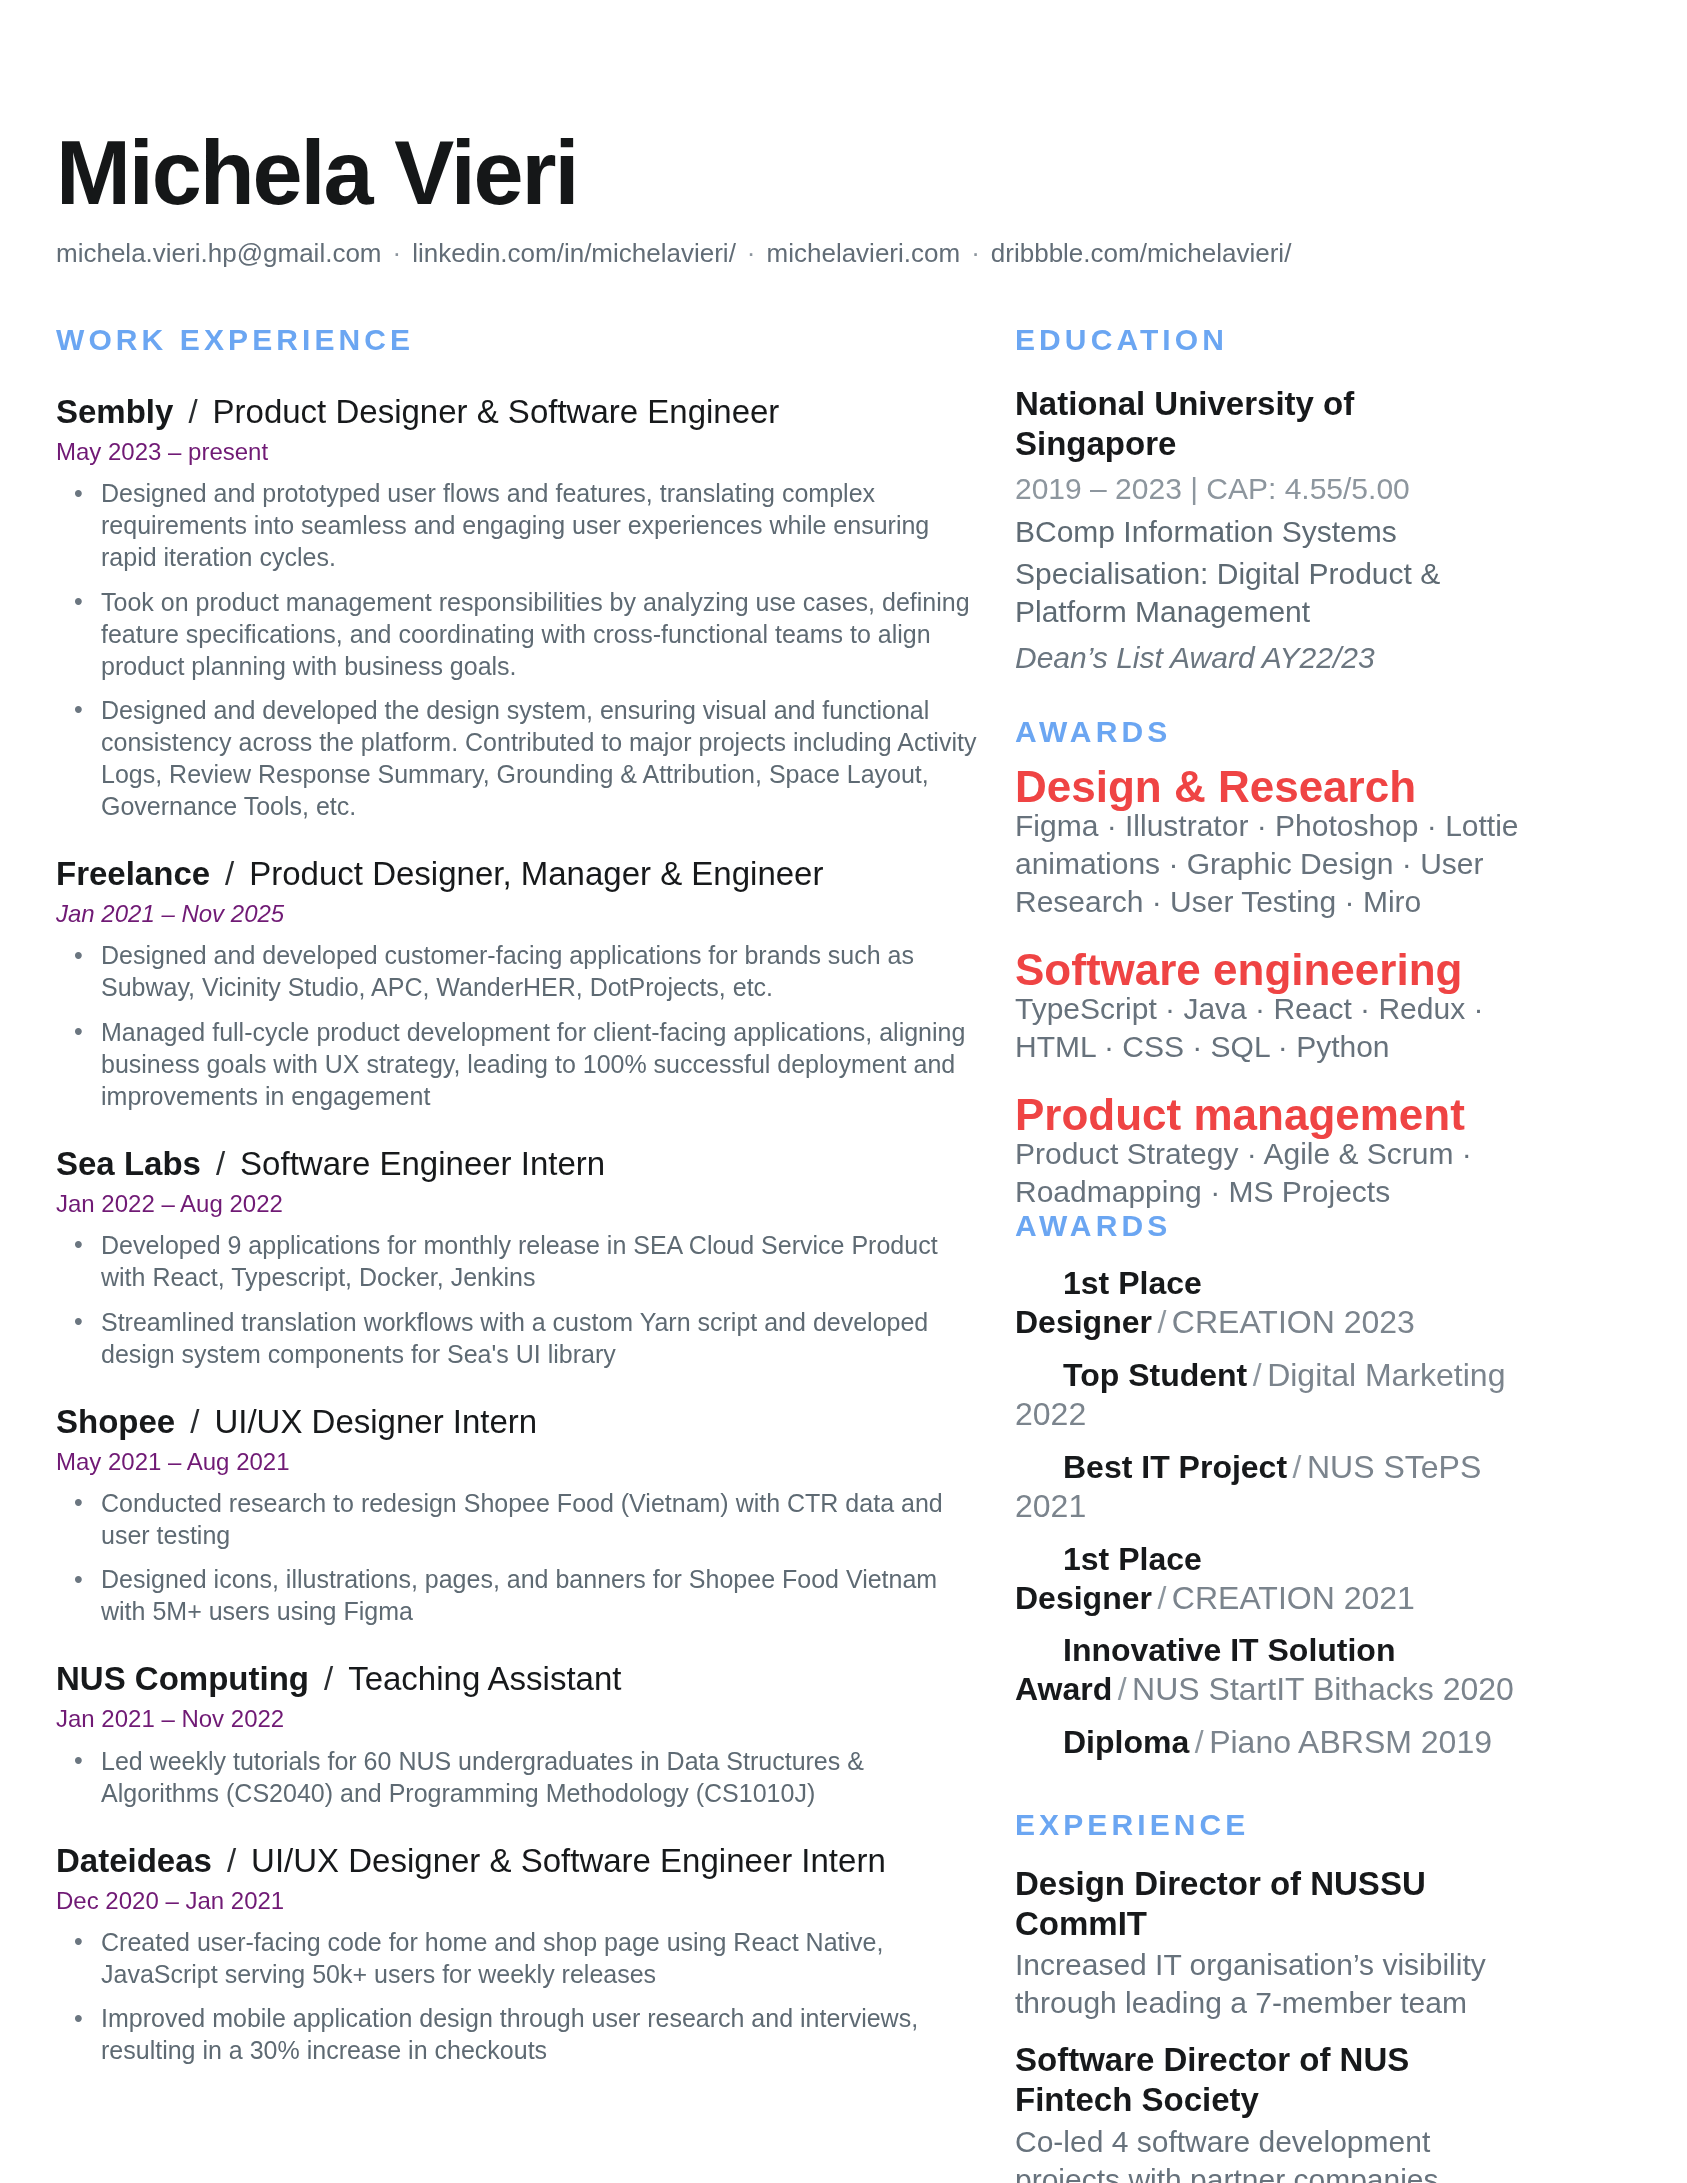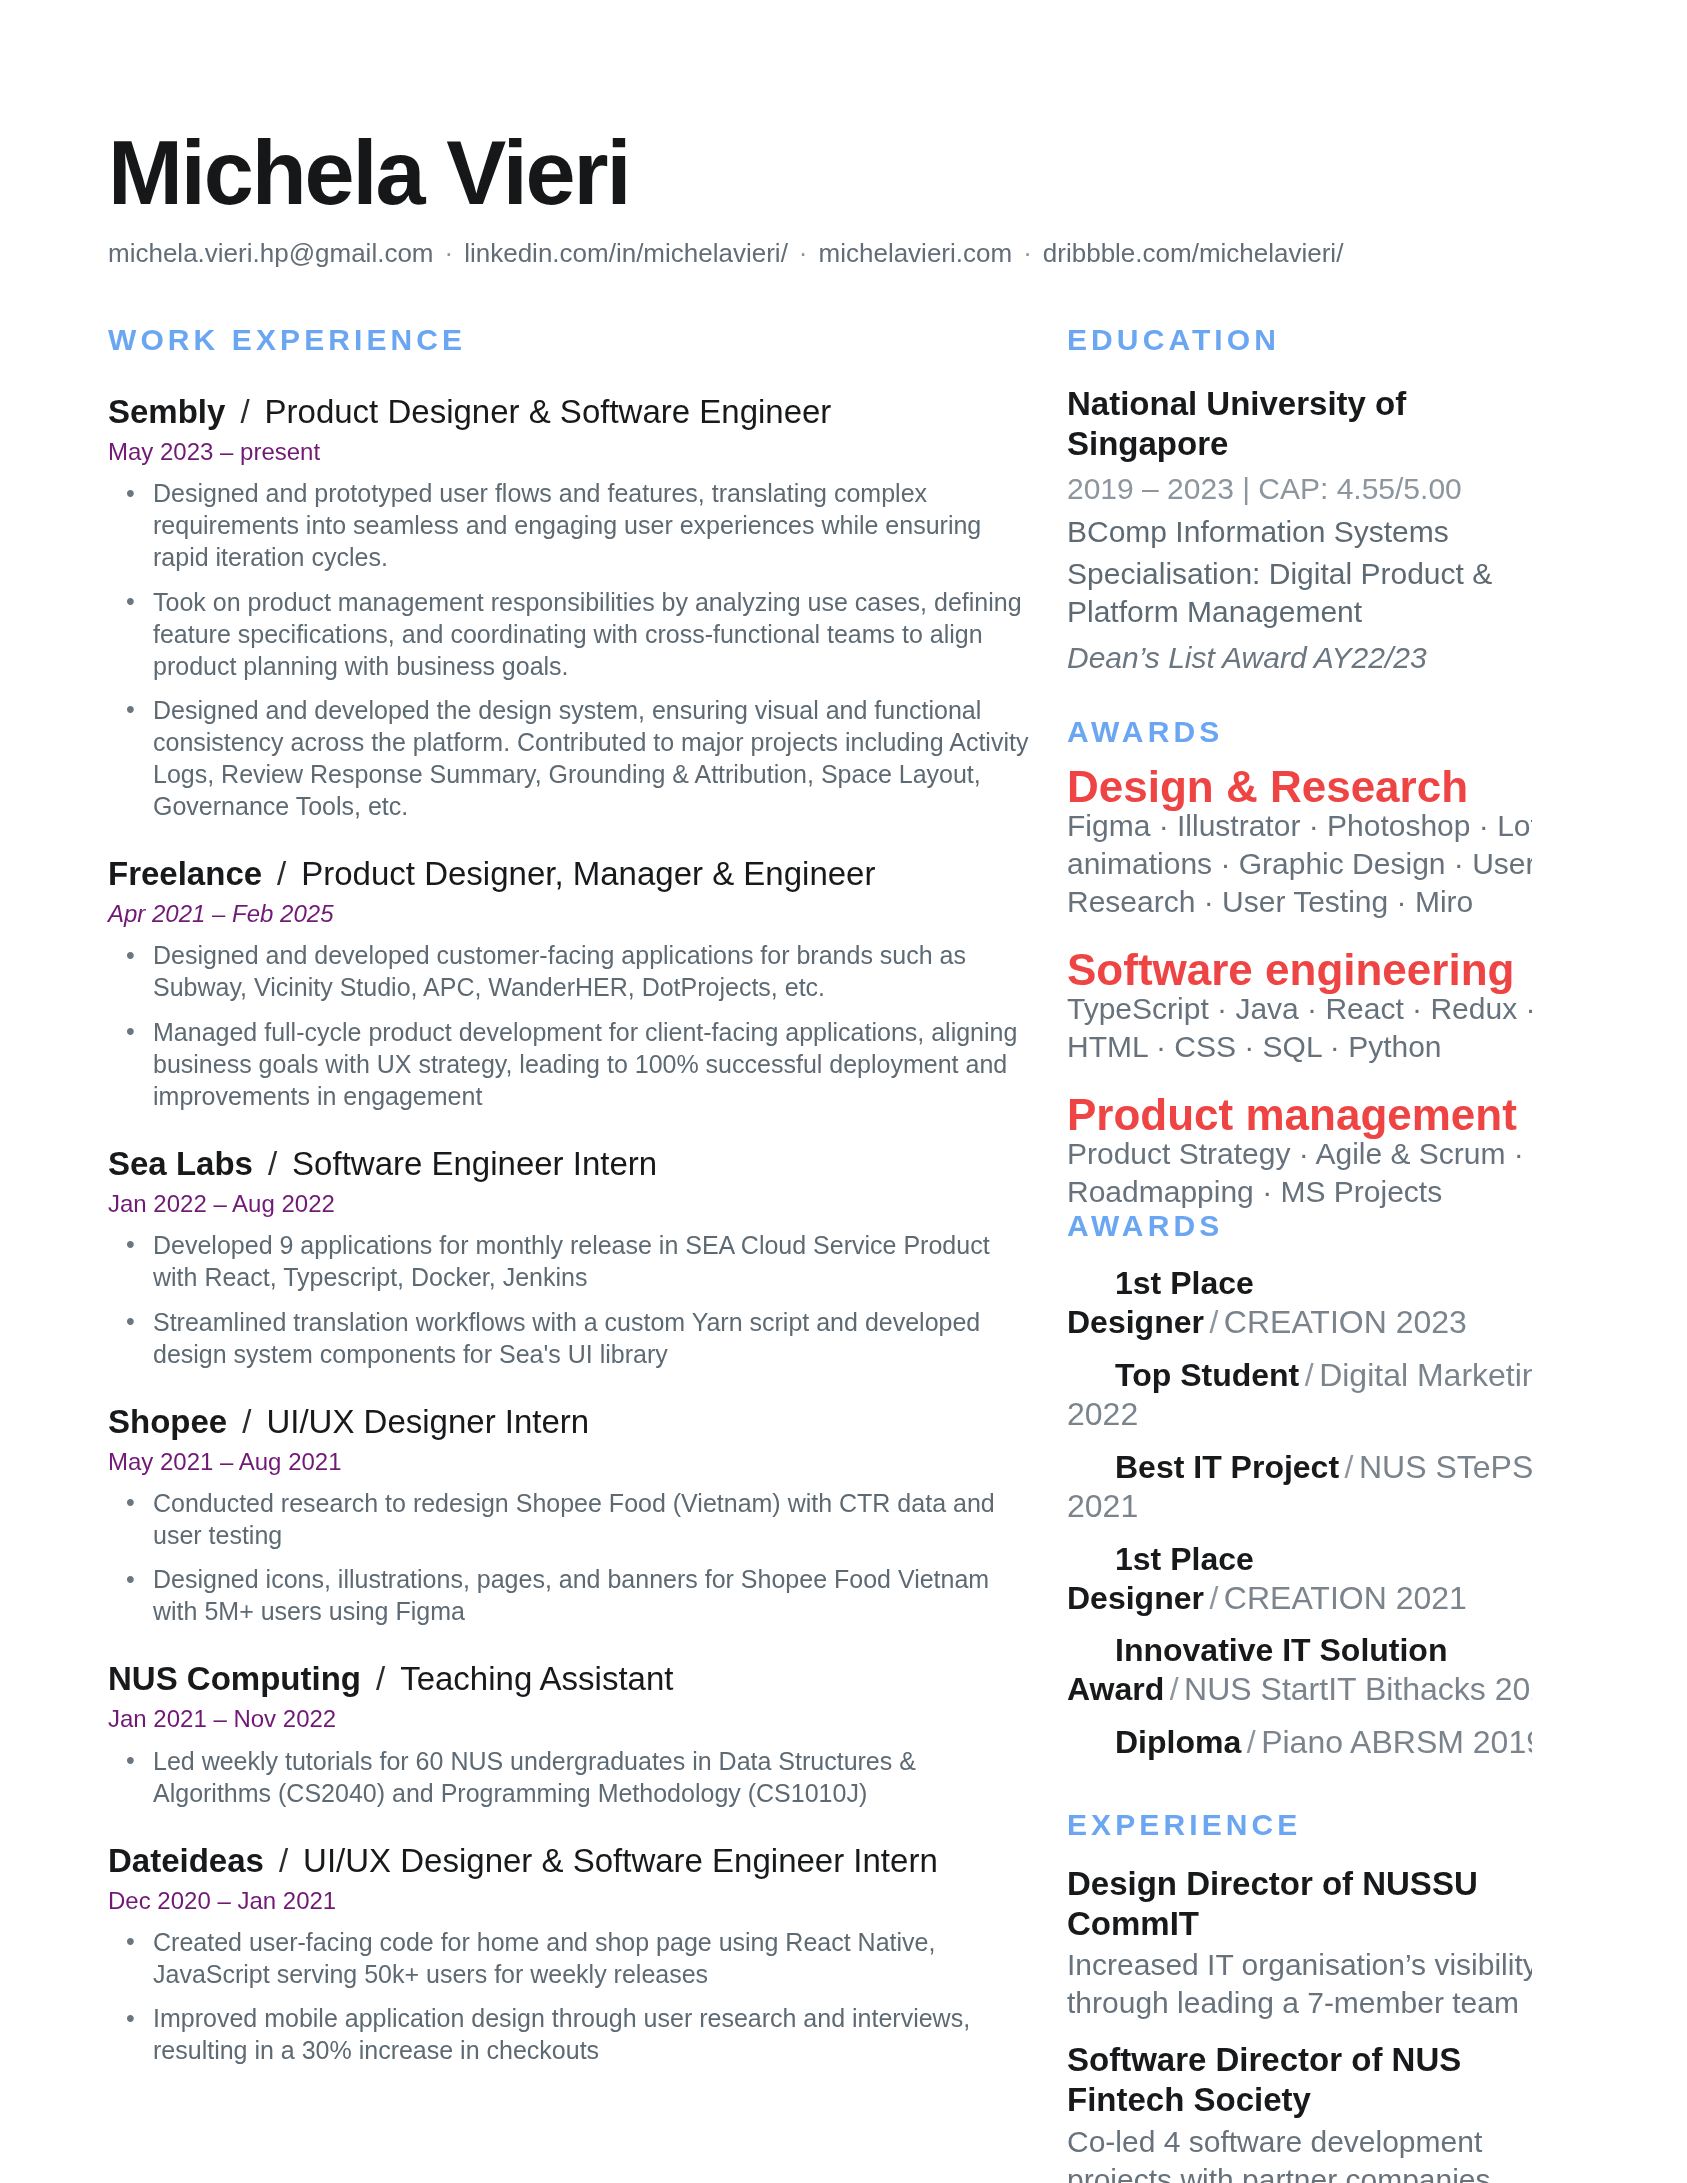--- a/index.html
+++ b/index.html
@@ -1,17 +1,17 @@
 <!DOCTYPE html>
 <html lang="en" style="font-size:11px"><head>
 <meta charset="utf-8">
 <style>
   html,body{margin:0;padding:0;background:#ffffff;}
   body{width:1687px;height:2183px;font-family:"Liberation Sans",sans-serif;}
-  .page{box-sizing:border-box;width:1532px;height:2183px;padding:128px 103px 0 108px;background:#ffffff;overflow:hidden;}
+  .page{box-sizing:border-box;width:1532px;height:2183px;padding:128px 103px 0 56px;background:#ffffff;overflow:hidden;}
 
   .name{font-size:90px;font-weight:700;color:#151718;letter-spacing:-2.1px;line-height:1;}
   .contact{margin-top:19.3px;font-size:26px;color:#626d77;line-height:1.3;}
   .contact .sep{color:#8d969e;margin:0 11px;}
 
   .columns{display:flex;margin-top:54px;align-items:flex-start;}
   .col-left{width:927px;flex:0 0 auto;}
   .col-right{margin-left:32px;width:509px;flex:0 0 auto;}
 
   .section-title{font-size:30px;font-weight:700;color:#6ba6f2;letter-spacing:4.1px;line-height:1;}
@@ -82,21 +82,21 @@
           <li>Designed and prototyped user flows and features, translating complex requirements into seamless and engaging user experiences while ensuring rapid iteration cycles.</li>
           <li>Took on product management responsibilities by analyzing use cases, defining feature specifications, and coordinating with cross-functional teams to align product planning with business goals.</li>
           <li>Designed and developed the design system, ensuring visual and functional consistency across the platform. Contributed to major projects including Activity Logs, Review Response Summary, Grounding &amp; Attribution, Space Layout, Governance Tools, etc.</li>
         </ul>
       </div>
 
       <div class="job">
         <div class="company-line">
           <span class="company">Freelance</span><span class="co-sep">/</span><span class="role">Product Designer, Manager &amp; Engineer</span>
         </div>
-        <div class="date italic">Apr 2021 – Feb 2025</div>
+        <div class="date italic">Jan 2021 – Nov 2025</div>
         <ul class="bullets">
           <li>Designed and developed customer-facing applications for brands such as Subway, Vicinity Studio, APC, WanderHER, DotProjects, etc.</li>
           <li>Managed full-cycle product development for client-facing applications, aligning business goals with UX strategy, leading to 100% successful deployment and improvements in engagement</li>
         </ul>
       </div>
 
       <div class="job">
         <div class="company-line">
           <span class="company">Sea Labs</span><span class="co-sep">/</span><span class="role">Software Engineer Intern</span>
         </div>

